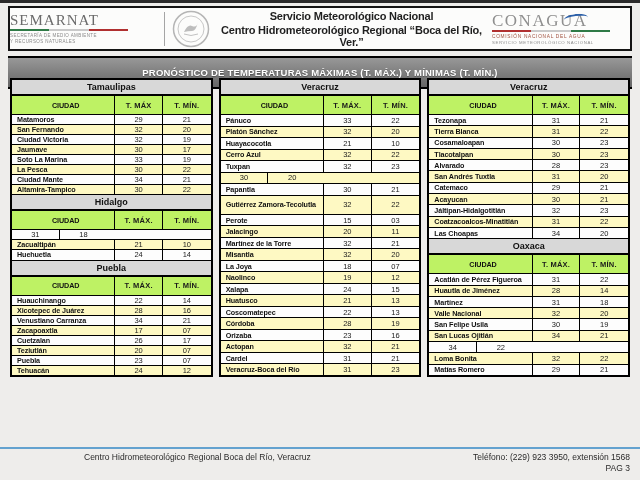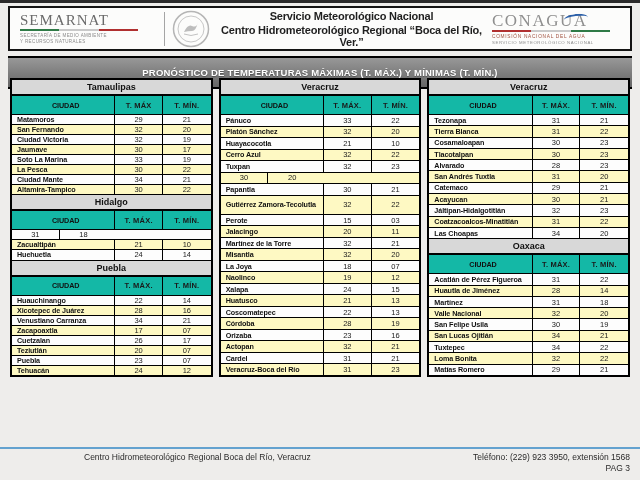--- a/index.html
+++ b/index.html
@@ -3,21 +3,21 @@
 <meta charset="utf-8">
 <style>
   * { margin:0; padding:0; box-sizing:border-box; }
   html,body { width:640px; height:480px; }
   body { font-family:"Liberation Sans", sans-serif; background:#eeedeb; position:relative; overflow:hidden; }
   .top-rule { position:absolute; top:0; left:0; right:0; height:3px; background:#2b2b2b; }
 
   
   .header-box { position:absolute; left:8px; right:8px; top:6px; height:45px;
     background:#fcfcfb; border:2px solid #141414; display:flex; align-items:center; }
-  .semarnat { width:148px; padding-left:10px; }
+  .semarnat { width:148px; }
   .semarnat-name { font-family:"Liberation Serif", serif; font-size:15px; letter-spacing:1px; color:#6b6b6b; line-height:15px; }
   .flag-line { display:flex; height:2px; width:118px; margin:1px 0 2px 0; }
   .flag-line .seg-g { flex:1; background:#2f7a46; }
   .flag-line .seg-w { flex:1; background:#c9c9c9; }
   .flag-line .seg-r { flex:1; background:#b03030; }
   .semarnat-sub { font-size:4.5px; color:#8a8a8a; letter-spacing:0.4px; line-height:5.5px; }
   .v-div { width:1px; height:34px; background:#a5a5a5; margin:0 6px; }
   .seal { width:40px; display:flex; align-items:center; justify-content:center; }
   .center-titles { flex:1; text-align:center; color:#1f1f1f; }
   .center-line1 { font-size:11px; font-weight:bold; letter-spacing:-0.2px; }
@@ -35,21 +35,21 @@
     color:#fff; font-weight:bold; font-size:9.5px; letter-spacing:0.2px;
     display:flex; align-items:center; justify-content:center; text-shadow:0 1px 1px rgba(0,0,0,.35); }
 
   
   .tables { position:absolute; left:10px; right:10px; top:78px; height:299px; display:flex; gap:6px; }
   .tcol { flex:1; display:flex; flex-direction:column; border:2px solid #000; background:#fff; }
   .state-header { height:16px; flex:0 0 16px; background:#d8d8d8; border-bottom:2px solid #000;
     display:flex; align-items:center; justify-content:center; font-size:9px; font-weight:bold; color:#111; }
   .row { display:flex; border-bottom:1px solid #000; }
   .row:last-child { border-bottom:none; }
-  .col-header { flex:0 0 19px; background:#14b8a6; }
+  .col-header { flex:0 0 19px; background:#bef264; }
   .col-header .cell { font-size:6.5px; font-weight:bold; justify-content:center; color:#101010; letter-spacing:0.2px; }
   .data-row { flex:1 1 0; background:#fdfdfd; }
   .data-row.alt { background:#fef9c3; }
   .data-row.tall { flex-grow:1.75; }
   .cell { display:flex; align-items:center; overflow:hidden; }
   .cell.city { width:52%; padding-left:5px; font-size:7.2px; font-weight:bold; color:#111;
     border-right:1.5px solid #000; white-space:nowrap; letter-spacing:-0.1px; }
   .data-row.tall .cell.city { white-space:normal; line-height:8px; }
   .cell.val { width:24%; justify-content:center; font-size:7.5px; color:#1a1a1a; }
   .cell.val.first { border-right:1.5px solid #000; }
@@ -427,21 +427,20 @@
         <div class="cell city">San Felipe Usila</div>
         <div class="cell val first">30</div>
         <div class="cell val">19</div>
       </div>
       <div class="row data-row alt">
         <div class="cell city">San Lucas Ojitlán</div>
         <div class="cell val first">34</div>
         <div class="cell val">21</div>
       </div>
       <div class="row data-row">
-        <div class="cell city">Tuxtepec</div>
         <div class="cell val first">34</div>
         <div class="cell val">22</div>
       </div>
       <div class="row data-row alt">
         <div class="cell city">Loma Bonita</div>
         <div class="cell val first">32</div>
         <div class="cell val">22</div>
       </div>
       <div class="row data-row">
         <div class="cell city">Matías Romero</div>

